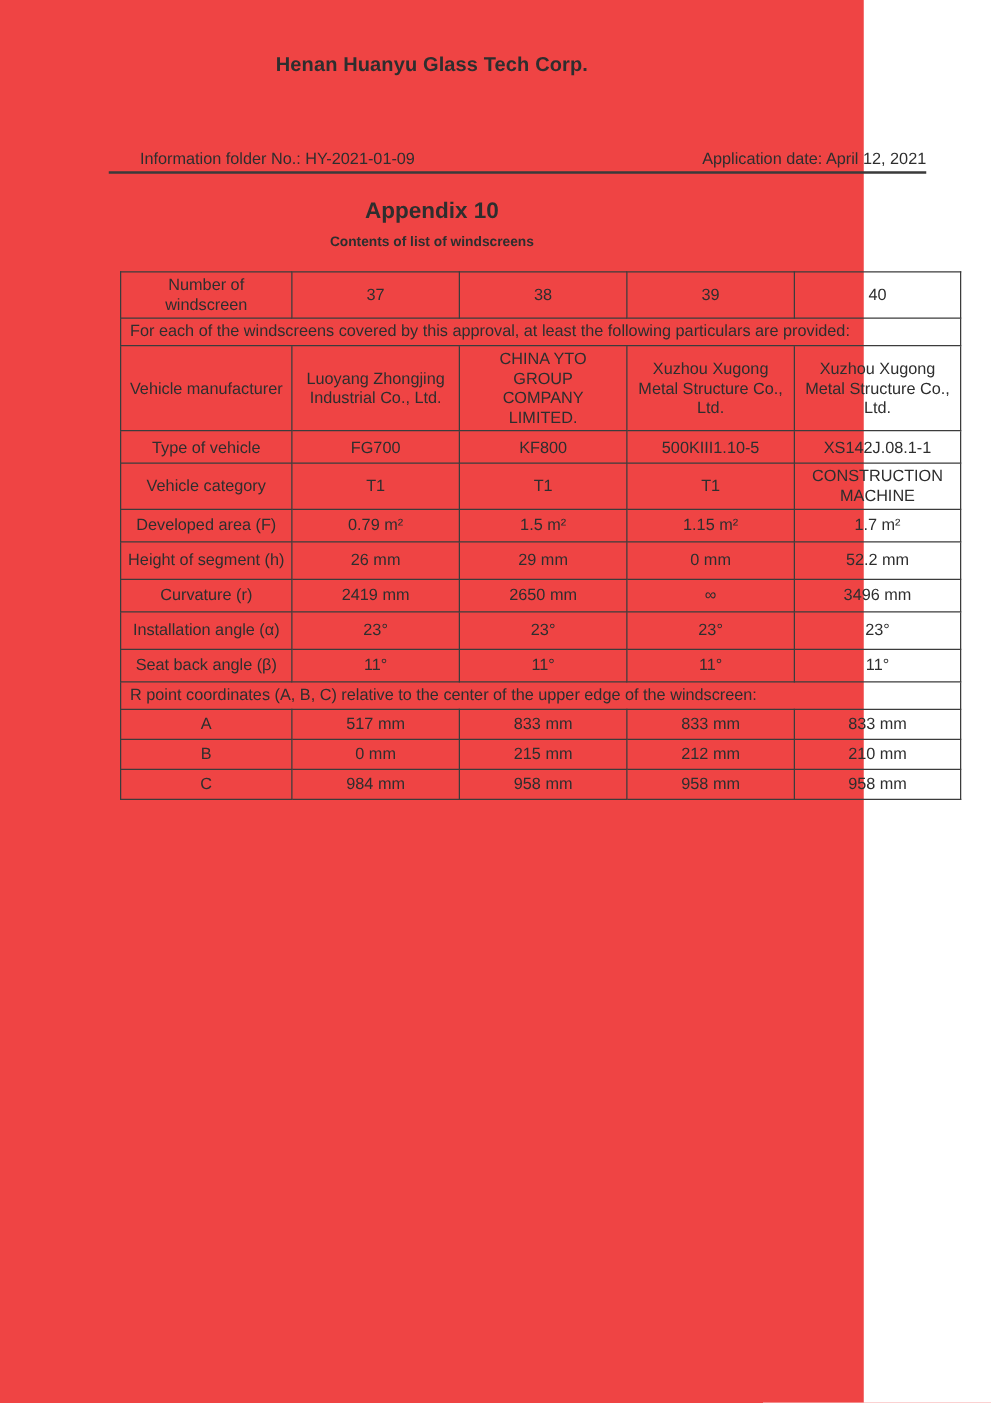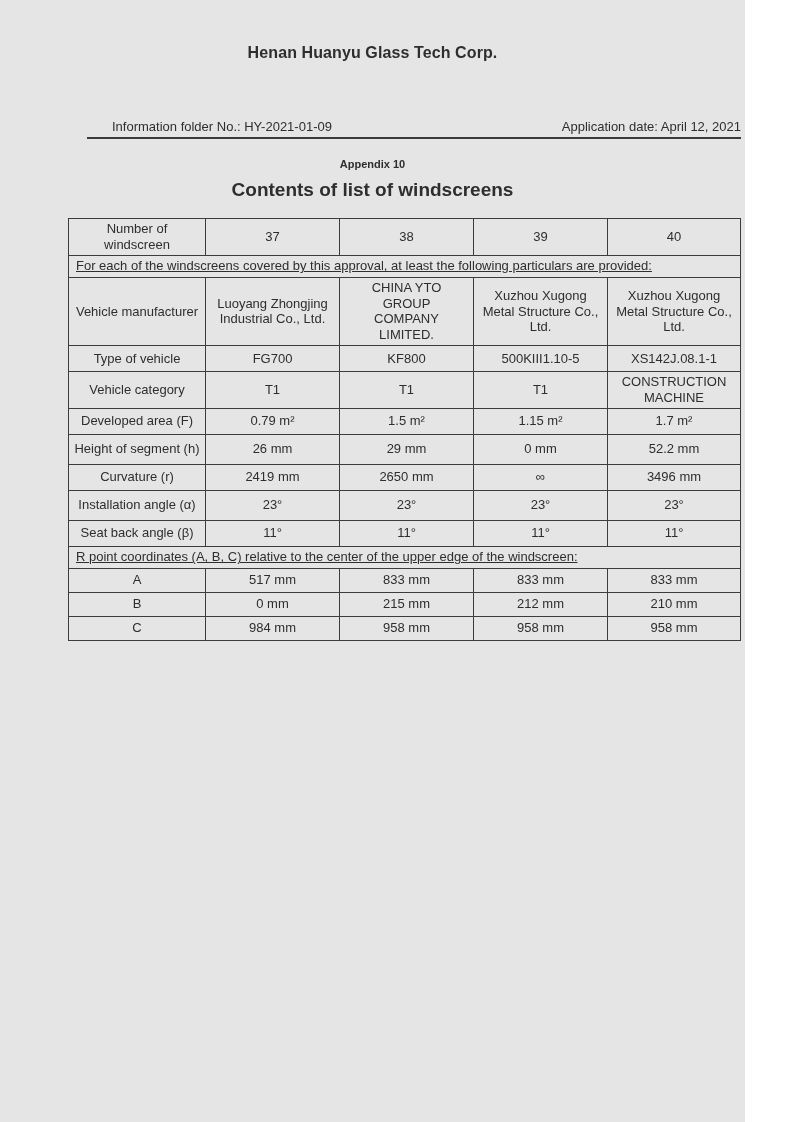--- a/index.html
+++ b/index.html
@@ -3,21 +3,21 @@
 <meta charset="utf-8">
 <style>
   * { margin: 0; padding: 0; box-sizing: border-box; }
   html, body { background: #ffffff; }
   body {
     width: 793px; height: 1122px;
     font-family: "Liberation Sans", "DejaVu Sans", sans-serif;
     color: #2e2e2e;
     overflow: hidden;
   }
-  .page { width: 745px; height: 1122px; background: #e5e5e5; position: relative; }
+  .page { width: 691px; height: 1122px; background: #ef4444; position: relative; }
 
   .company-title {
     padding-top: 44px;
     text-align: center;
     font-size: 16px;
     font-weight: bold;
     letter-spacing: 0.1px;
   }
 
   .meta-block { width: 741px; margin-top: 21px; font-size: 13px; }
@@ -29,52 +29,51 @@
   .header-rule {
     margin-left: 87px;
     width: 654px;
     border-top: 2px solid #3a3a3a;
     margin-top: 3px;
   }
 
   .appendix-title {
     margin-top: 19px;
     text-align: center;
+    font-size: 18px;
+    font-weight: bold;
+  }
+  .table-caption {
+    margin-top: 9px;
+    text-align: center;
     font-size: 11px;
     font-weight: bold;
   }
-  .table-caption {
-    margin-top: 9px;
-    text-align: center;
-    font-size: 19px;
-    font-weight: bold;
-  }
 
   table.spec {
     margin-top: 17px;
-    margin-left: 68px;
+    margin-left: 96px;
     width: 672px;
     border-collapse: collapse;
     table-layout: fixed;
   }
   table.spec td {
     border: 1px solid #3c3c3c;
     font-size: 13px;
     line-height: 1.22;
     text-align: center;
     vertical-align: middle;
     padding: 2px 4px;
     white-space: pre-line;
     overflow: hidden;
   }
   table.spec td.note {
     text-align: left;
     padding: 2px 7px;
     white-space: nowrap;
-    text-decoration: underline;
   }
 </style>
 </head>
 <body>
 
 <div class="page">
 
   <div class="company-title">Henan Huanyu Glass Tech Corp.</div>
 
   <div class="meta-block">

